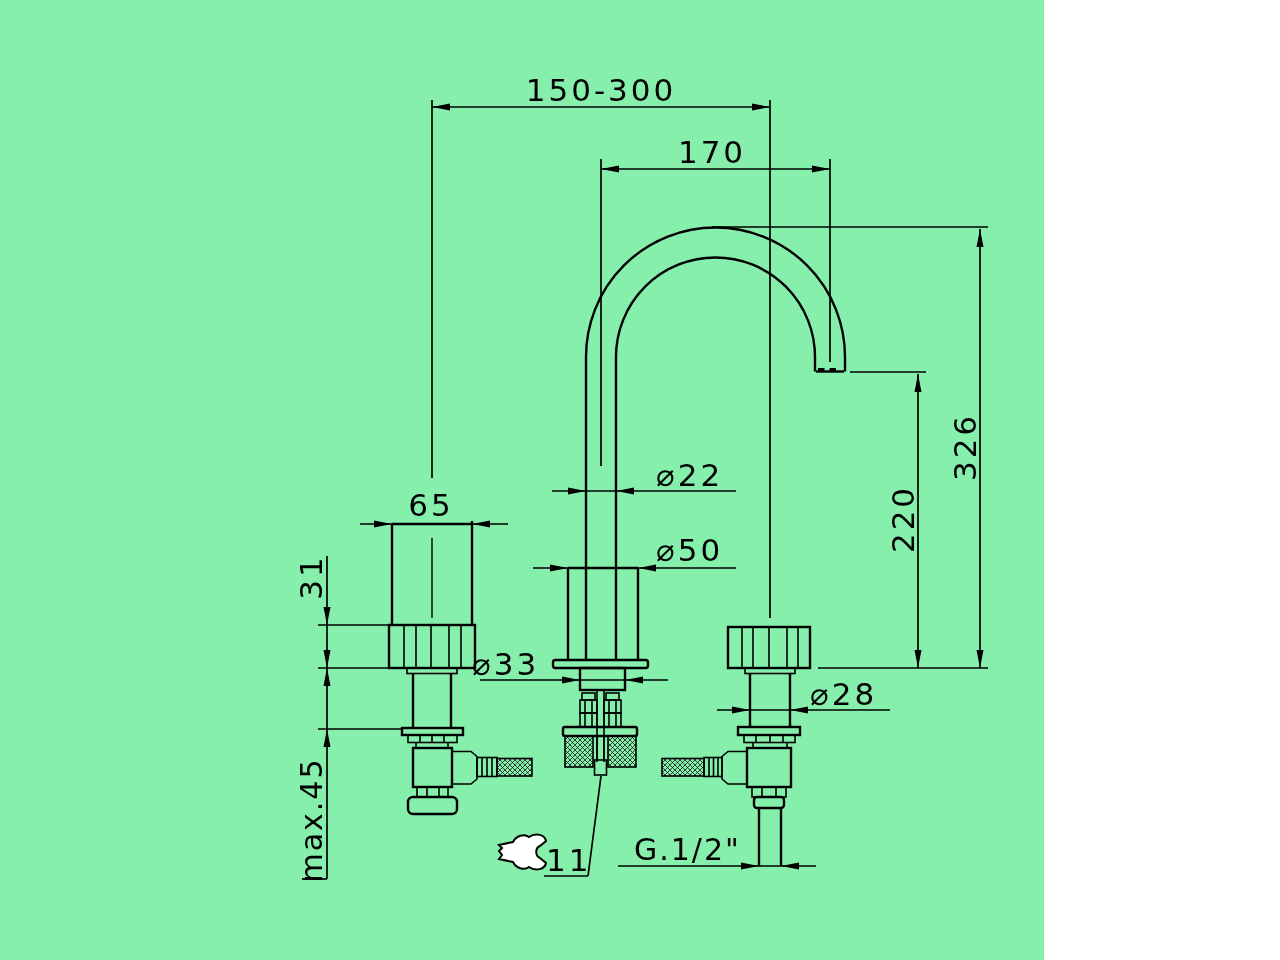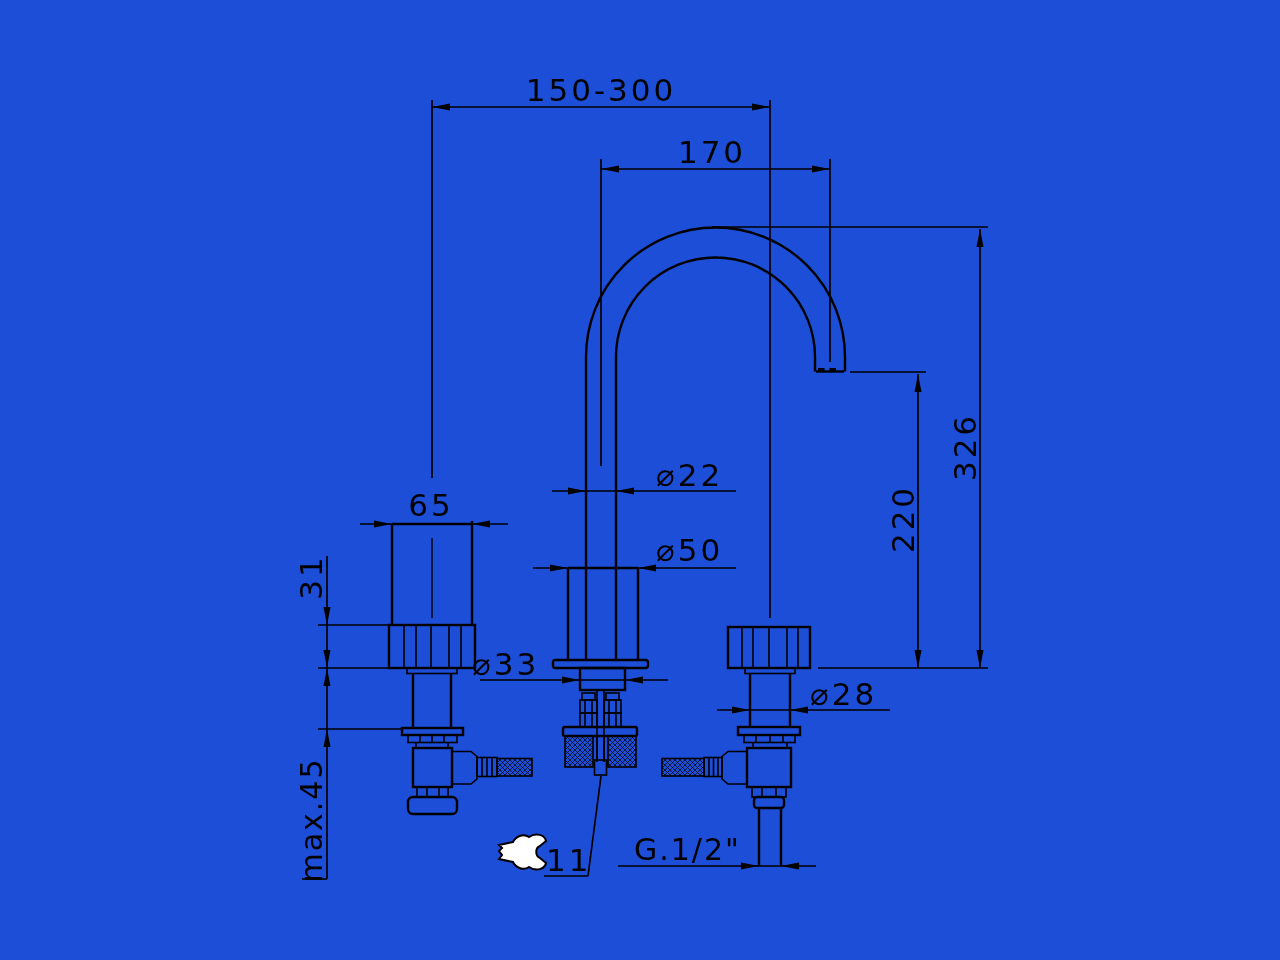--- a/index.html
+++ b/index.html
@@ -1,16 +1,16 @@
 <!DOCTYPE html>
 <html><head>
 <meta charset="utf-8">
 <style>
   html,body{margin:0;padding:0;background:#fff;}
-  .canvas{width:1280px;height:960px;background:#1d4ed8;position:relative;overflow:hidden;}
+  .canvas{width:1044px;height:960px;background:#86efac;position:relative;overflow:hidden;}
   svg{display:block;}
   text{font-family:"DejaVu Sans","Liberation Sans",sans-serif;fill:#000;}
   .dim-text{font-size:31px;letter-spacing:3px;}
   .dim-text-sm{font-size:30px;letter-spacing:2px;}
   .obj{stroke:#000;stroke-width:2.4;fill:none;stroke-linecap:butt;}
   .obj-thin{stroke:#000;stroke-width:1.6;fill:none;}
   .dim{stroke:#000;stroke-width:1.7;fill:none;}
   .cl{stroke:#000;stroke-width:1.4;fill:none;}
   .arr{fill:#000;stroke:none;}
   .hatch{fill:url(#mesh);stroke:#000;stroke-width:1.6;}

